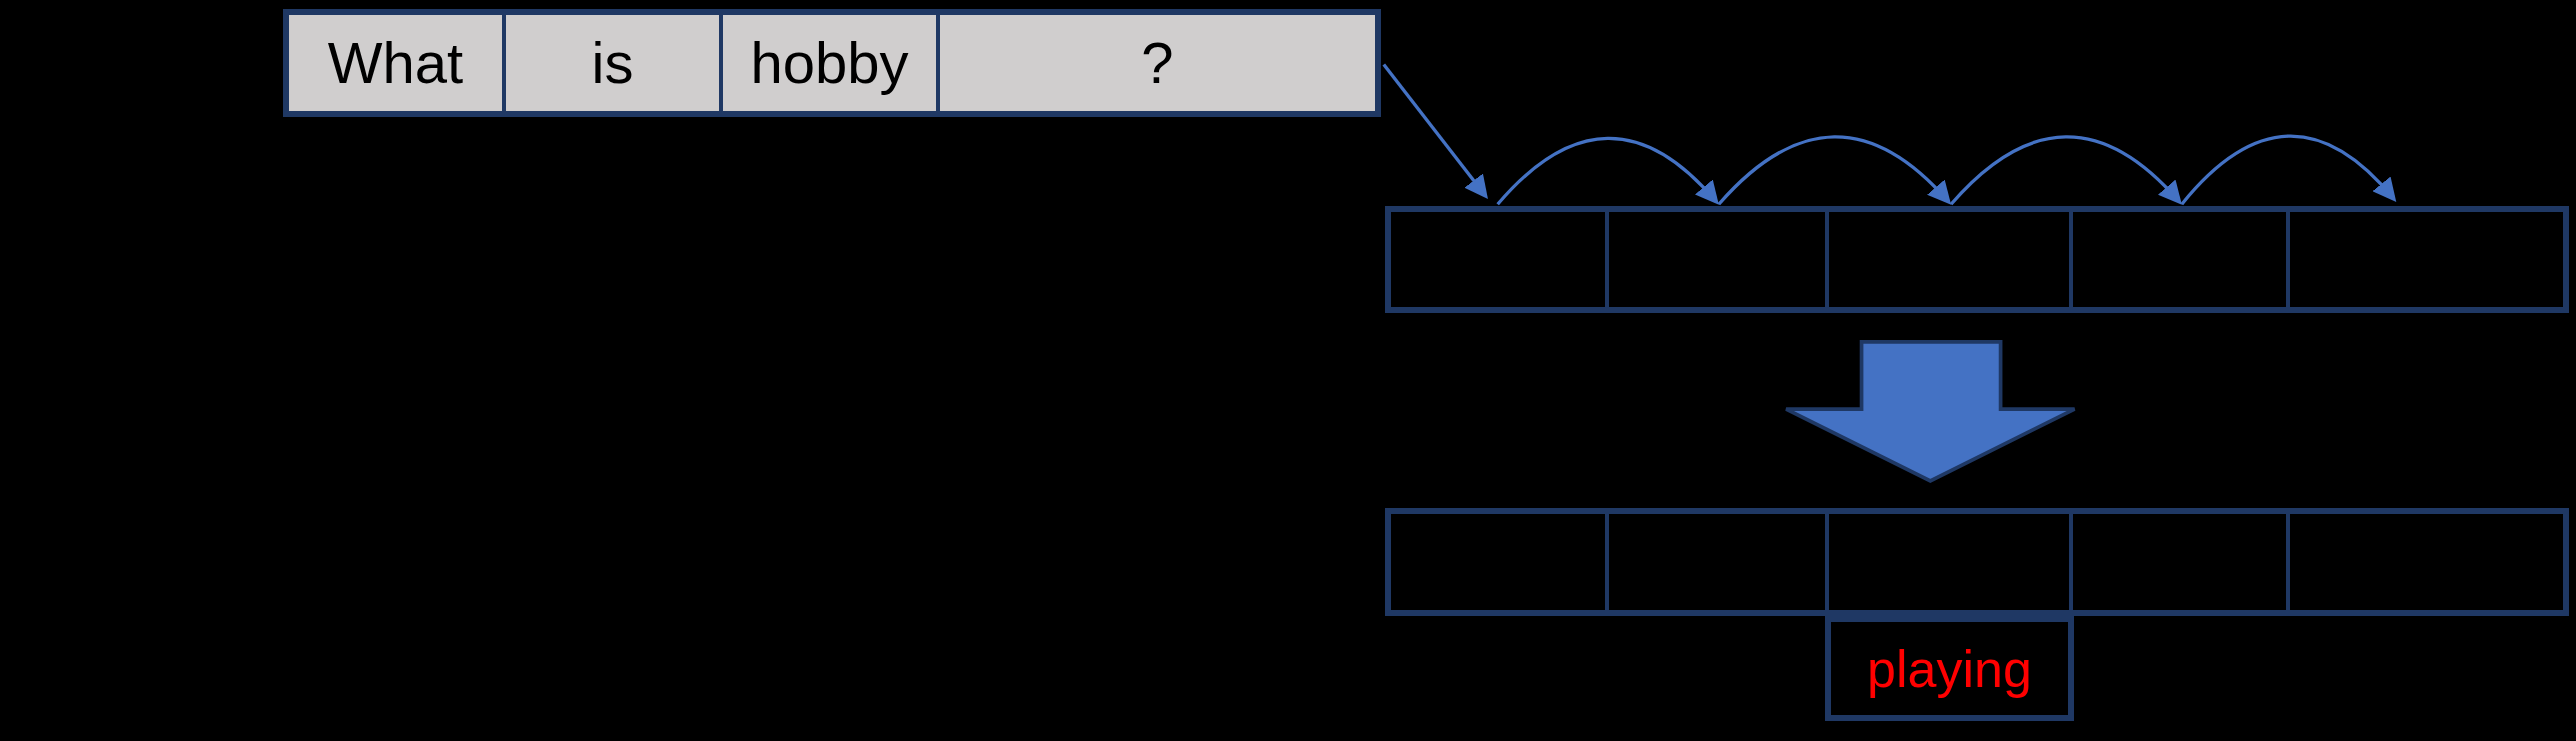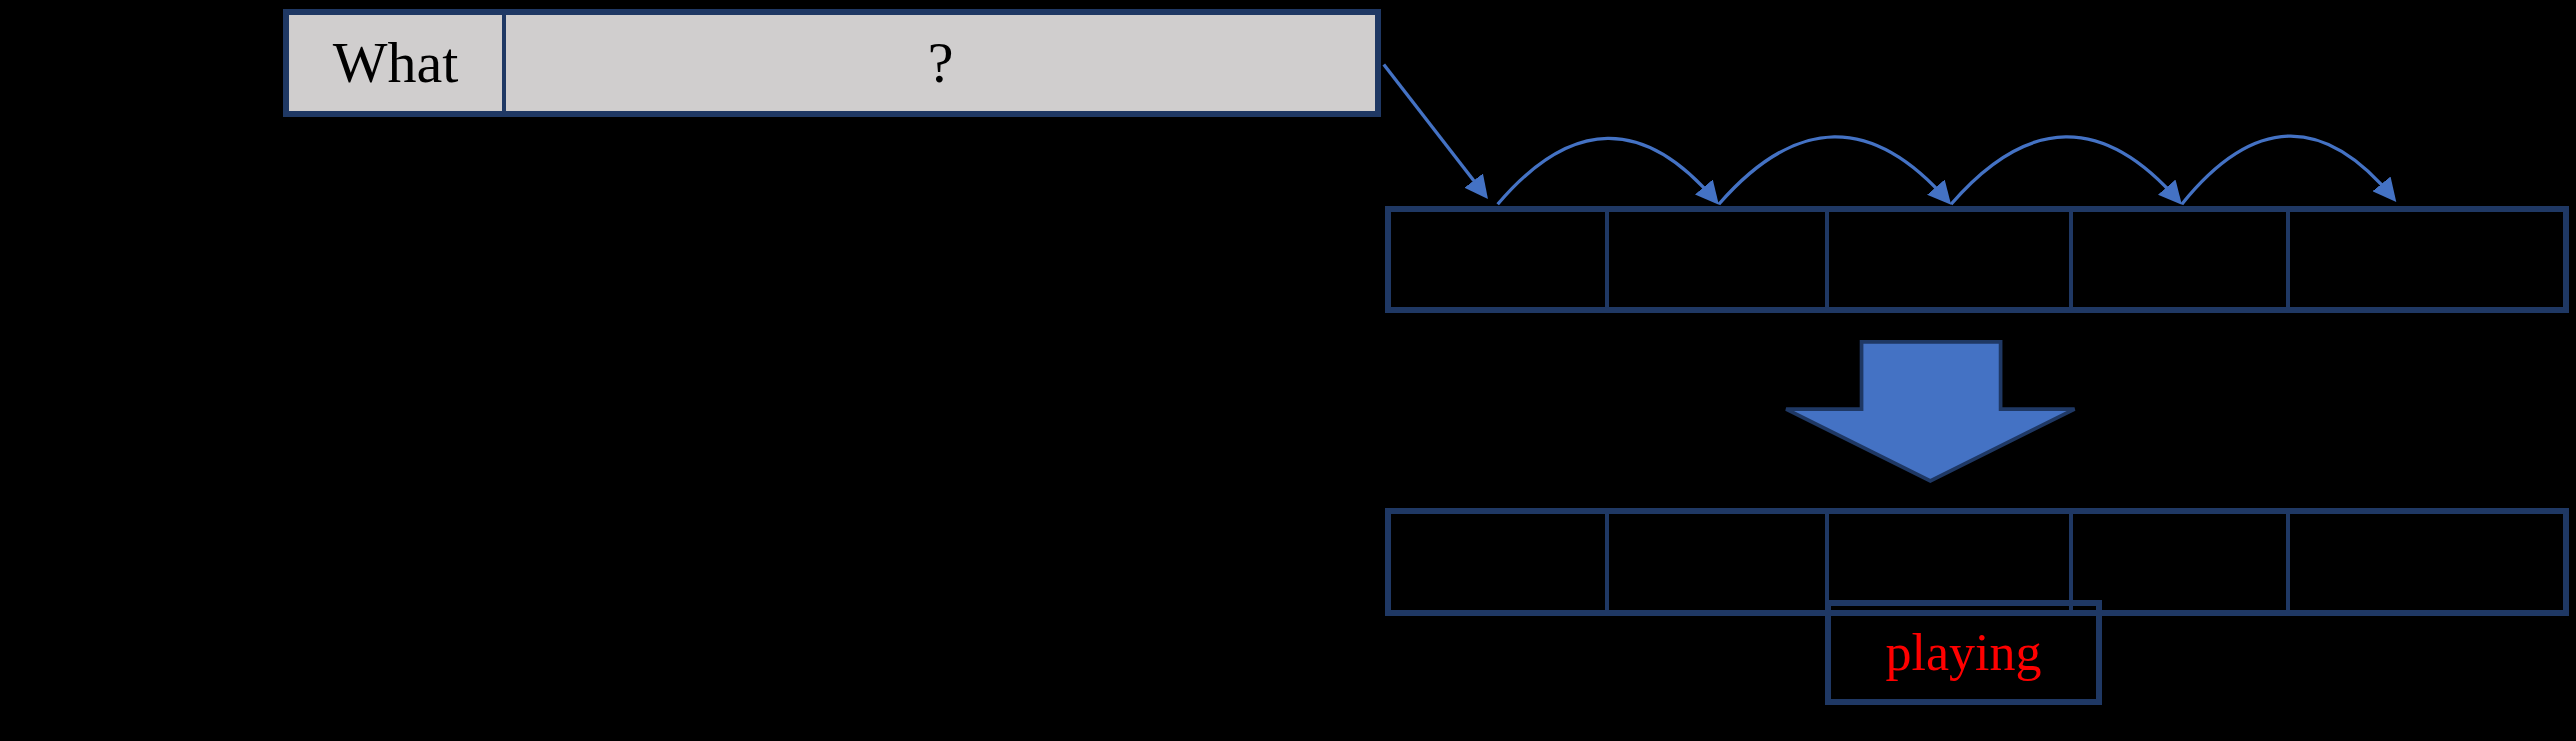--- a/index.html
+++ b/index.html
@@ -19,21 +19,20 @@
     font-family:"Liberation Sans", sans-serif;
   }
 
   
   .token-row{
     position:absolute;left:283px;top:9px;width:1098px;height:108px;
     display:flex;
     border:6px solid var(--navy);
     box-sizing:border-box;
     background:var(--gray);
-    font-family:Liberation Serif, serif;
   }
   .token-cell{
     flex:0 0 217px;
     border-right:4.4px solid var(--navy);
     box-sizing:border-box;
     display:flex;align-items:center;justify-content:center;
     color:var(--ink);
     font-size:58px;line-height:1;
   }
   .token-cell:last-child{flex:1 1 auto;border-right:none;}
@@ -53,26 +52,25 @@
     box-sizing:border-box;
   }
   .state-cell:nth-child(1){flex:0 0 218px;}
   .state-cell:nth-child(2){flex:0 0 220px;}
   .state-cell:nth-child(3){flex:0 0 244px;}
   .state-cell:nth-child(4){flex:0 0 217px;}
   .state-cell:nth-child(5){flex:1 1 auto;border-right:none;}
 
   
   .predicted-box{
-    position:absolute;left:1825px;top:600px;width:277px;height:105px;
+    position:absolute;left:1825px;top:616px;width:249px;height:105px;
     border:6px solid var(--navy);
     box-sizing:border-box;
     display:flex;align-items:center;justify-content:center;
     background:transparent;
-    font-family:Liberation Serif, serif;
   }
   .predicted-box span{
     color:var(--red);
     font-size:52px;line-height:1;
   }
 
   
   .overlay{
     position:absolute;left:0;top:0;width:2576px;height:742px;
     pointer-events:none;
@@ -81,20 +79,26 @@
   .big-arrow{fill:var(--blue);stroke:var(--navy);stroke-width:5;}
 </style>
 </head>
 <body>
 
 <div class="canvas">
 
   <div class="token-row">
     <div class="token-cell">
       <span>What</span>
+    </div>
+    <div class="token-cell">
+      <span>is</span>
+    </div>
+    <div class="token-cell">
+      <span>hobby</span>
     </div>
     <div class="token-cell">
       <span>?</span>
     </div>
   </div>
 
   <svg class="overlay" viewBox="0 0 3483 1003" xmlns="http://www.w3.org/2000/svg">
     <defs>
       <marker id="ah" viewBox="0 0 10 10" refX="8" refY="5" markerWidth="7" markerHeight="7" orient="auto">
         <path d="M0,0 L10,5 L0,10 Z" fill="#4472C4"></path>

